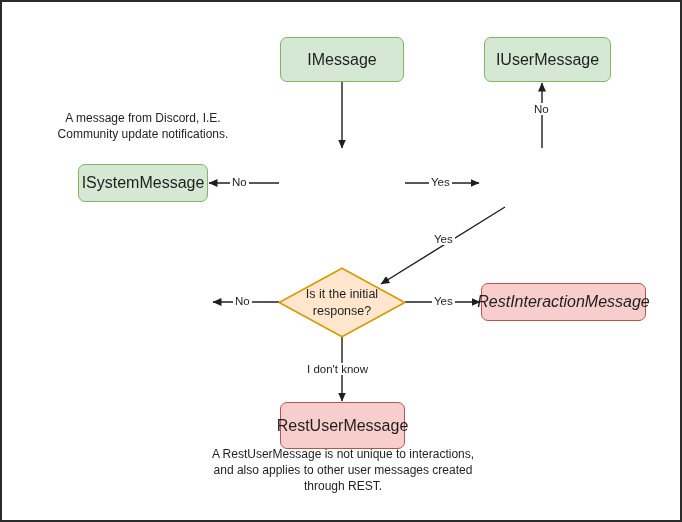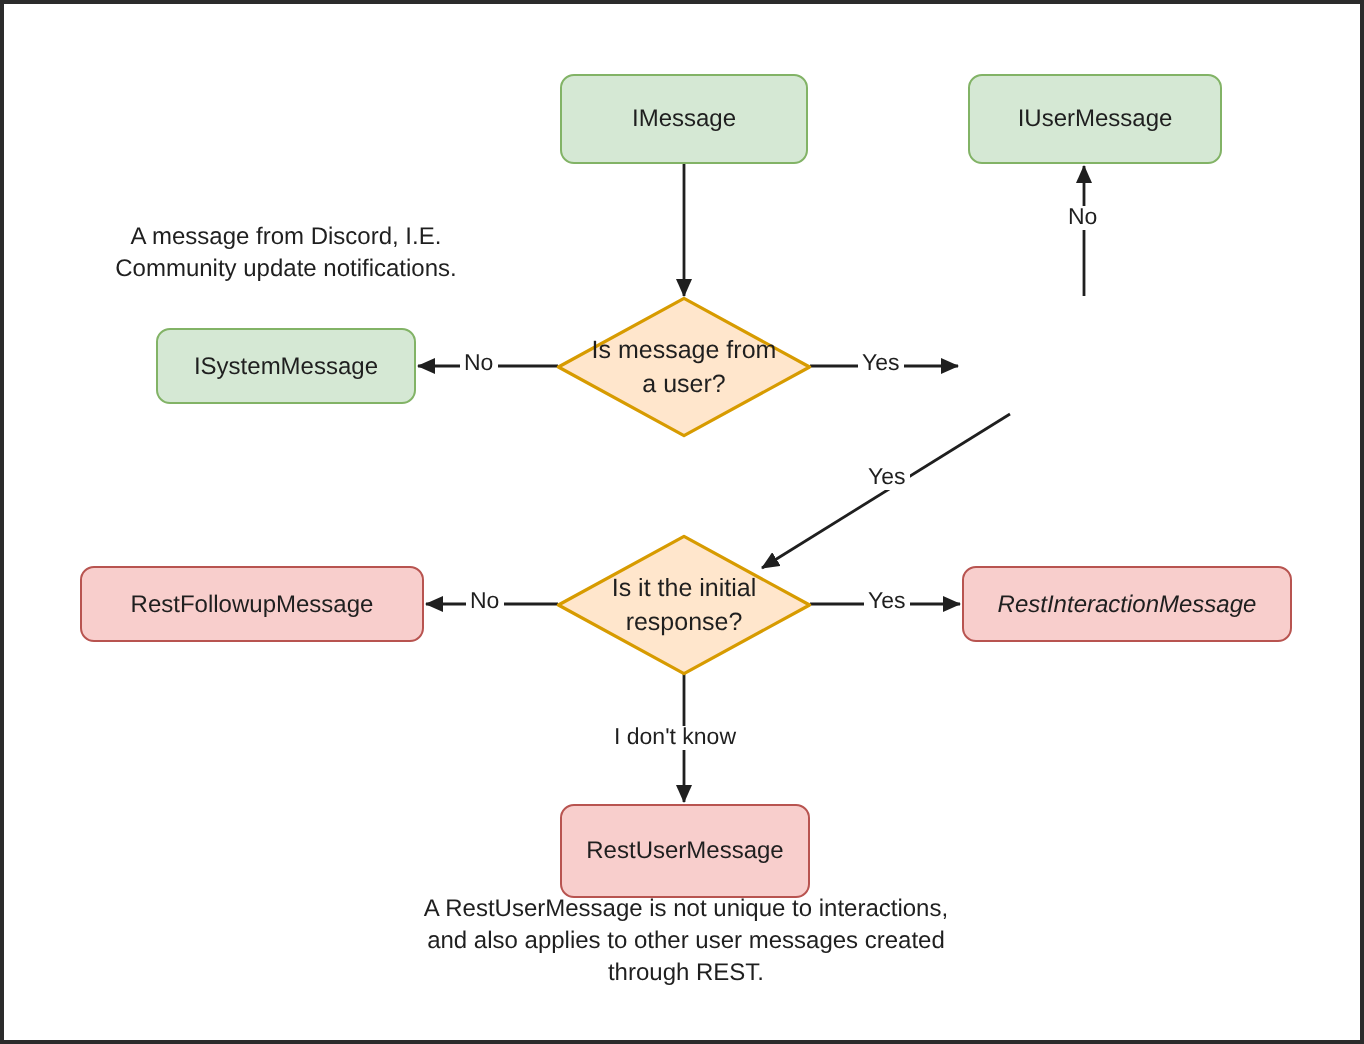--- a/index.html
+++ b/index.html
@@ -25,21 +25,21 @@
     height: 522px;
     pointer-events: none;
   }
   .node {
     position: absolute;
     box-sizing: border-box;
     display: flex;
     align-items: center;
     justify-content: center;
     text-align: center;
-    font-size: 12px;
+    font-size: 16px;
     color: #1f1f1f;
     line-height: 1.25;
     border-radius: 7px;
     border-width: 1.4px;
     border-style: solid;
     z-index: 3;
   }
   .node.green {
     background: #d5e8d4;
     border-color: #82b366;
@@ -126,38 +126,29 @@
   </div>
 
   <div class="node green" style="left:482px; top:35px; width:127px; height:45px;">
     <span>IUserMessage</span>
   </div>
 
   <div class="node green" style="left:76px; top:162px; width:130px; height:38px;">
     <span>ISystemMessage</span>
   </div>
 
-  <div class="node pink" style="left:38px; top:281px; width:172px; height:38px;">
-    <span>RestFollowupMessage</span>
-  </div>
 
   <div class="node pink" style="left:479px; top:281px; width:165px; height:38px;font-style:italic;">
     <span>RestInteractionMessage</span>
   </div>
 
   <div class="node pink" style="left:278px; top:400px; width:125px; height:47px;">
     <span>RestUserMessage</span>
   </div>
 
-  <div class="diamond-wrap" style="left:276px; top:146px; width:128px; height:71px;">
-    <svg width="128" height="71" viewBox="0 0 128 71">
-      <polygon points="64,1.2 126.8,35.5 64,69.8 1.2,35.5" fill="#ffe6cc" stroke="#d79b00" stroke-width="1.6" stroke-linejoin="round"></polygon>
-    </svg>
-    <div class="diamond-label">Is message from a user?</div>
-  </div>
 
 
   <div class="diamond-wrap" style="left:276px; top:265px; width:128px; height:71px;">
     <svg width="128" height="71" viewBox="0 0 128 71">
       <polygon points="64,1.2 126.8,35.5 64,69.8 1.2,35.5" fill="#ffe6cc" stroke="#d79b00" stroke-width="1.6" stroke-linejoin="round"></polygon>
     </svg>
     <div class="diamond-label">Is it the initial response?</div>
   </div>
 
   <div class="edge-label" style="left:228px; top:174px;">No</div>

